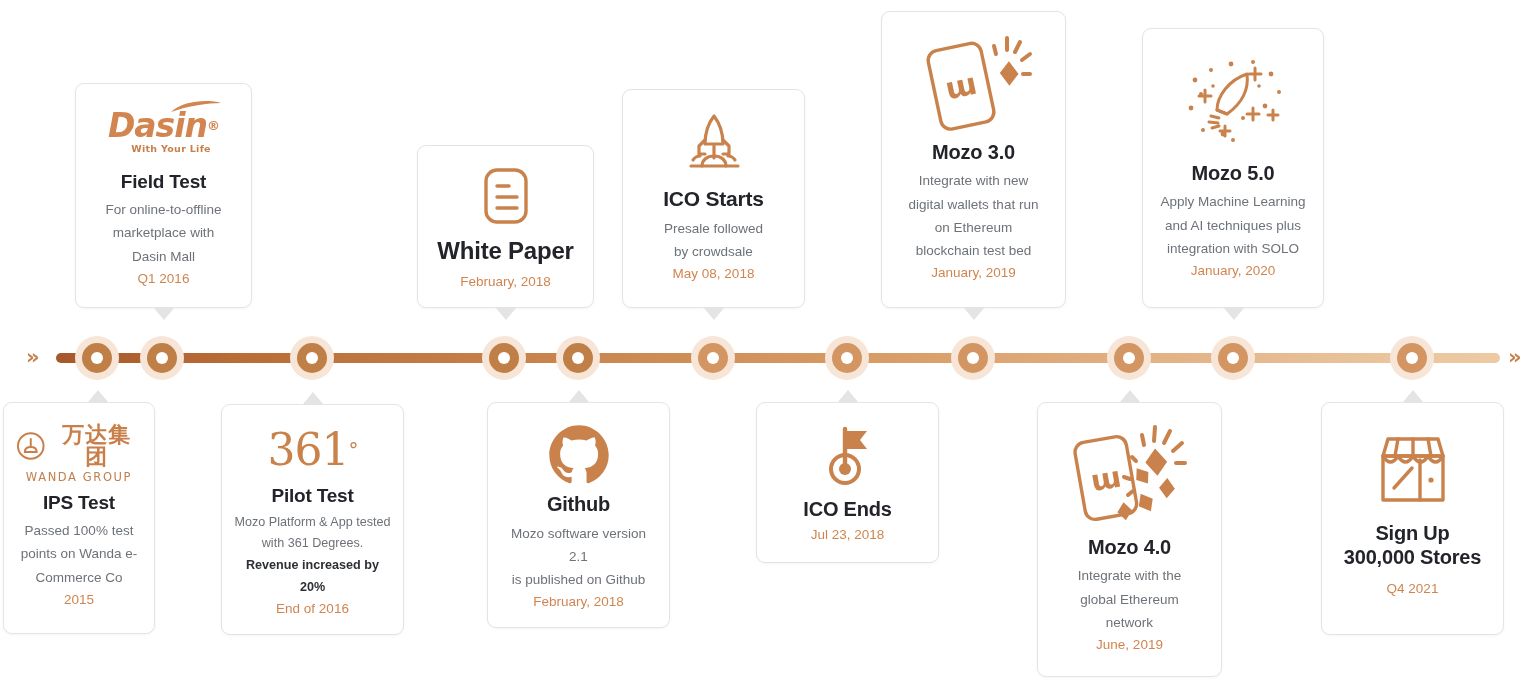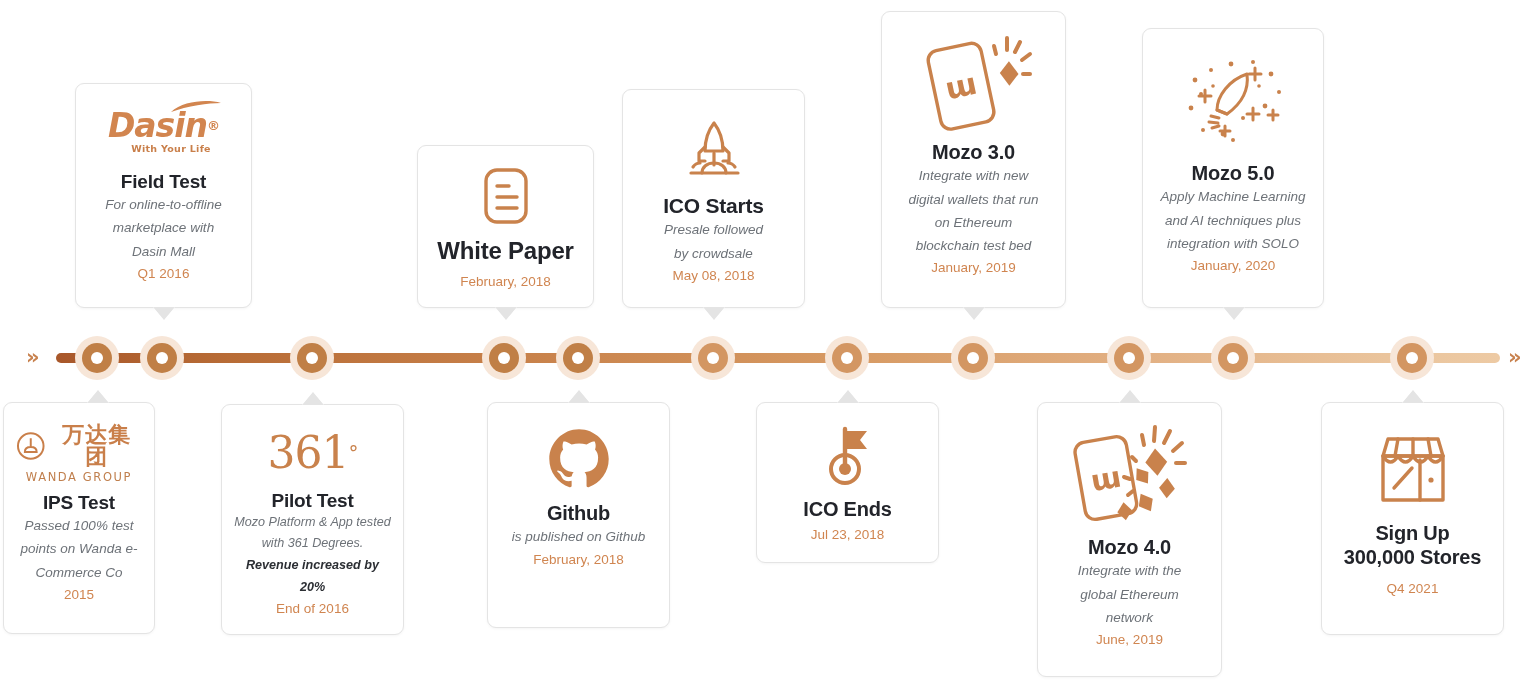--- a/index.html
+++ b/index.html
@@ -72,21 +72,21 @@
     width: 24px; height: 15px; background: #e4e4e4;
     clip-path: polygon(50% 0, 100% 100%, 0 100%); z-index: -1;
   }
 
   .logo-wrap { display: flex; align-items: center; justify-content: center; }
   .card-title {
     font-weight: 700; color: #22242a; font-size: 19px; line-height: 1.22;
     letter-spacing: -0.2px;
   }
   .card-desc {
-    color: #6d7278; font-size: 13.5px; line-height: 1.72;  font-style: italic;
+    color: #6d7278; font-size: 13.5px; line-height: 1.72; margin-top: 5px;
   }
   .card-desc .bold { color: #2c2f34; font-weight: 700; }
   .card-date { color: #d08550; font-size: 13.5px; line-height: 1.6; }
 
   
   .dasin {
     font-family: "DejaVu Sans", sans-serif;
     font-weight: 700; font-style: italic; font-size: 33px;
     color: #d2854f; letter-spacing: -1px; position: relative; line-height: 1;
   }
@@ -245,26 +245,27 @@
 
   <div class="card below" style="left:487px; top:402px; width:183px; height:226px; justify-content:flex-start">
     <div class="tail" style="left:91px"></div>
     <div class="logo-wrap" style="height:84px">
       <svg width="62" height="62" viewBox="0 0 24 24">
         <path fill="#c9824c" d="M12 .5C5.73.5.5 5.73.5 12c0 5.08 3.29 9.39 7.86 10.91.58.1.79-.25.79-.55v-1.93c-3.2.7-3.88-1.54-3.88-1.54-.52-1.34-1.28-1.69-1.28-1.69-1.05-.72.08-.7.08-.7 1.16.08 1.77 1.19 1.77 1.19 1.03 1.77 2.7 1.26 3.36.96.1-.75.4-1.26.73-1.55-2.56-.29-5.24-1.28-5.24-5.7 0-1.26.45-2.29 1.19-3.1-.12-.29-.52-1.46.11-3.05 0 0 .97-.31 3.17 1.18a10.9 10.9 0 0 1 5.77 0c2.2-1.49 3.17-1.18 3.17-1.18.63 1.59.23 2.76.11 3.05.74.81 1.19 1.84 1.19 3.1 0 4.43-2.69 5.4-5.26 5.69.41.36.78 1.05.78 2.12v3.14c0 .31.2.66.79.55A11.5 11.5 0 0 0 23.5 12C23.5 5.73 18.27.5 12 .5z"></path>
       </svg>
     </div>
     <div class="card-title" style="margin-top:0px; font-size:20px">Github</div>
     <div class="card-desc">
+      <div>Mozo software version 2.1</div>
       <div>is published on Github</div>
     </div>
     <div class="card-date">February, 2018</div>
   </div>
 
-  <div class="card above" style="left:622px; top:89px; width:183px; height:219px; justify-content:center">
+  <div class="card above" style="left:622px; top:89px; width:183px; height:219px; justify-content:flex-start">
     <div class="tail" style="left:91px"></div>
     <div class="logo-wrap" style="height:82px">
       <svg width="80" height="70" viewBox="0 0 80 70">
         <g fill="none" stroke="#c9824c" stroke-width="3.2" stroke-linecap="round" stroke-linejoin="round">
           <path d="M40 6 C33 15 31 25 31 34 h18 C49 25 47 15 40 6z"></path>
           <path d="M31 30 l-6 6 v8 h6"></path>
           <path d="M49 30 l6 6 v8 h-6"></path>
           <path d="M40 36 v12"></path>
           <path d="M28 56 c0-6 5-10 12-10 s12 4 12 10"></path>
           <line x1="17" y1="56" x2="64" y2="56"></line>

